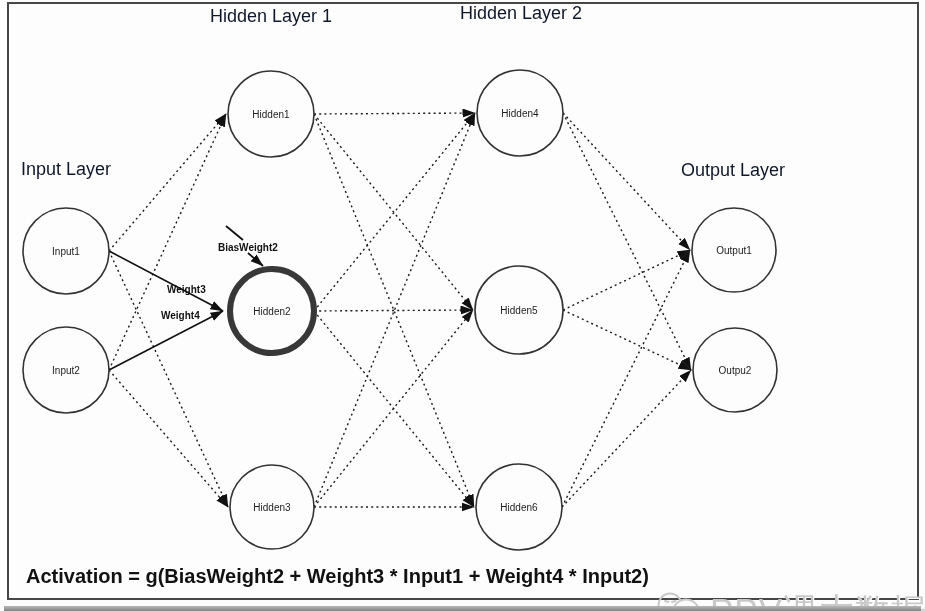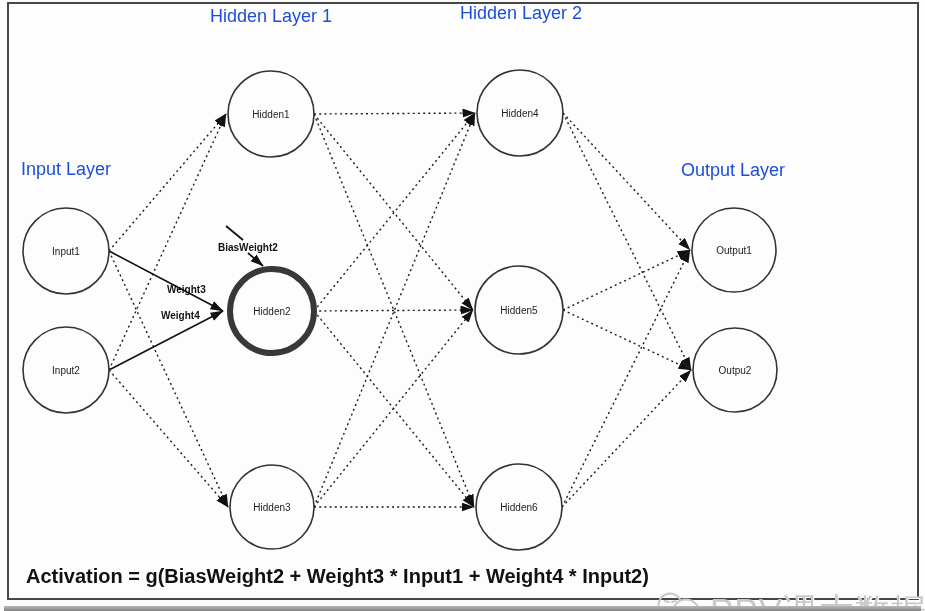--- a/index.html
+++ b/index.html
@@ -17,21 +17,21 @@
   }
   svg.net{position:absolute;left:0;top:0;}
   .edge.dotted{stroke:#1a1a1a;stroke-width:1.4;stroke-dasharray:2 3.2;}
   .edge.solid{stroke:#111;stroke-width:1.6;}
   .node{fill:#fdfdfd;stroke:#333;stroke-width:1.6;}
   .node.ring{stroke:#383838;stroke-width:6;}
   .node-label{font-family:"Liberation Sans",sans-serif;font-size:10px;fill:#1d1d1d;text-anchor:middle;}
   .anno-line{stroke:#111;stroke-width:1.8;}
   .layer-title{
     position:absolute;transform:translateX(-50%);white-space:nowrap;
-    font-size:18px;color:#1d4ed8;
+    font-size:18px;color:#0f172a;
   }
   .weight-label{position:absolute;white-space:nowrap;font-size:10px;color:#111;font-weight:bold;}
   .formula{position:absolute;left:26px;top:565px;font-size:20px;color:#111;white-space:nowrap;font-weight:bold;}
   .watermark{
     position:absolute;left:656px;top:540px;display:flex;align-items:center;gap:6px;
     color:#c9c9c9;font-size:35px;letter-spacing:1px;white-space:nowrap;
     text-shadow:1px 1px 0 #ffffff;
     margin-top:48px;
   }
   .watermark svg{display:block;}

